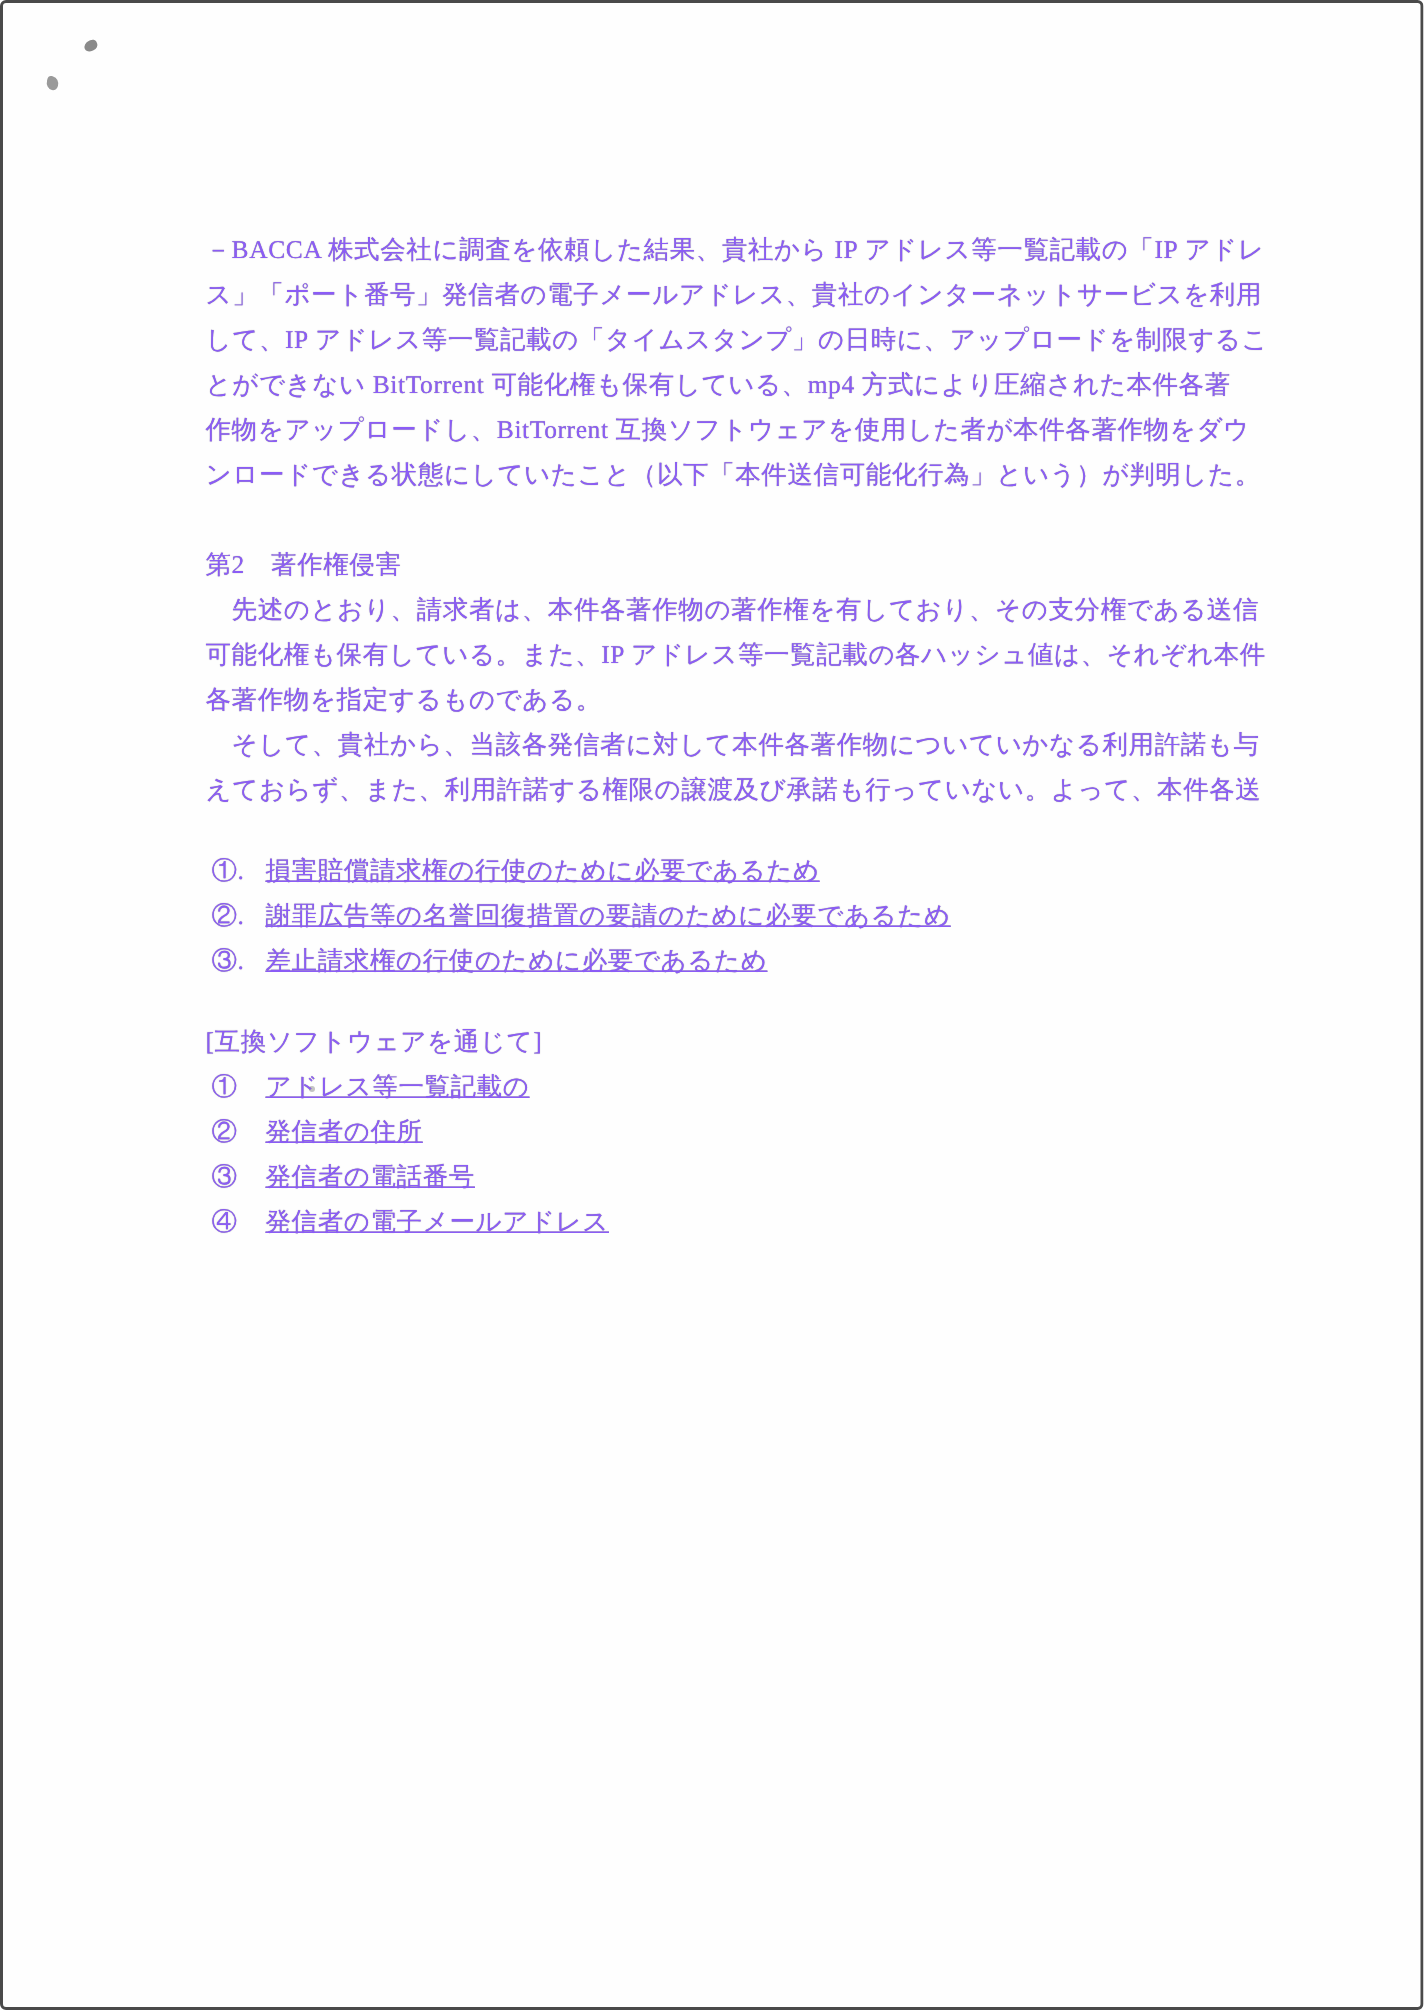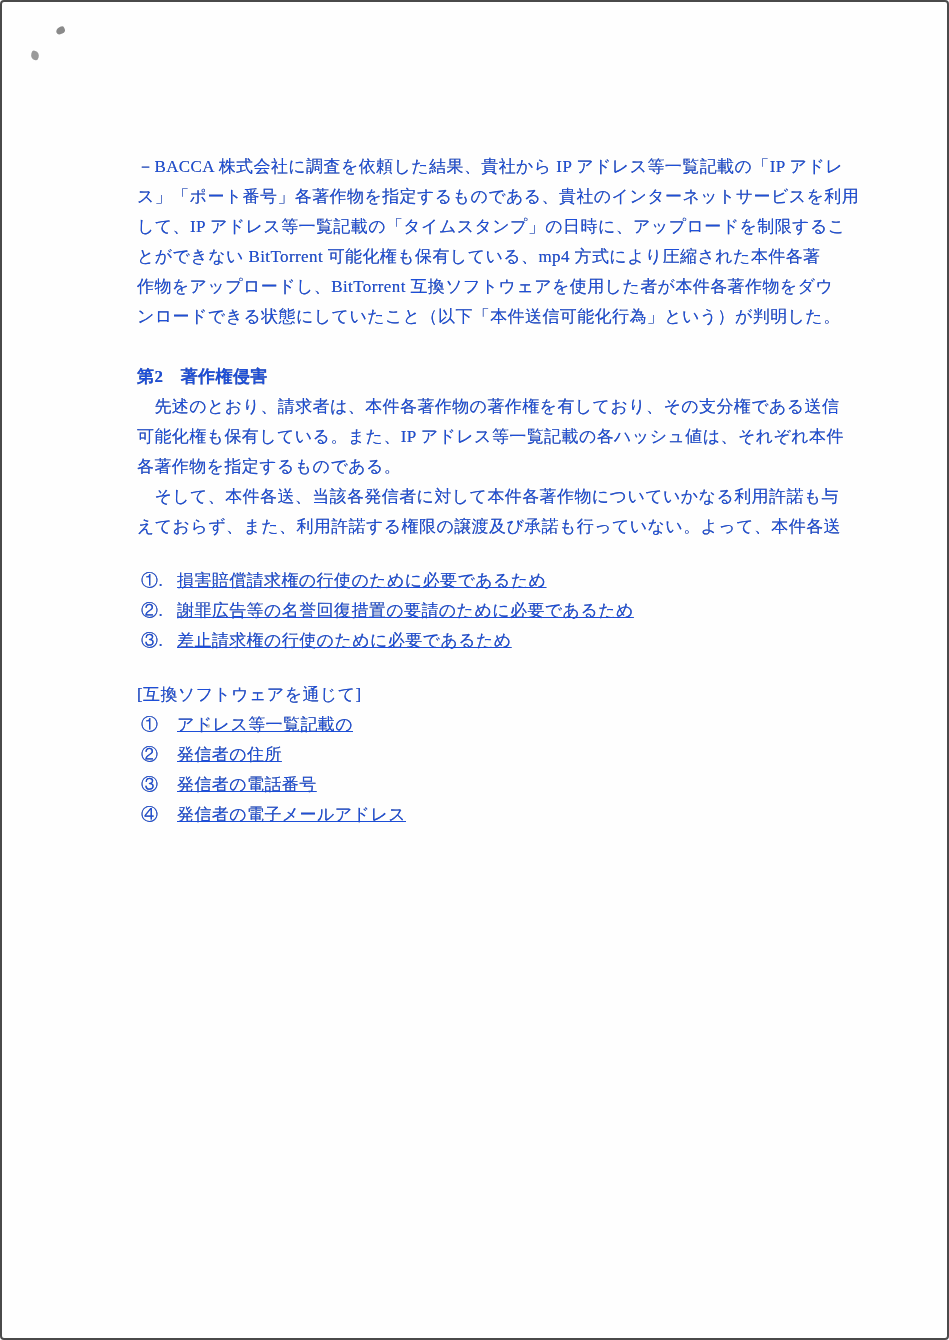--- a/index.html
+++ b/index.html
@@ -6,78 +6,78 @@
   .page {
     position: relative;
     width: 949px;
     height: 1340px;
     box-sizing: border-box;
     background: #fefefe;
     border: 2px solid #4a4a4a;
     border-radius: 4px;
     overflow: hidden;
     font-family: "Liberation Serif", "DejaVu Serif", serif;
-    color: #1d4ed8;
+    color: #8b5cf6;
   }
   .speck { position: absolute; border-radius: 50%; }
   .speck-1 { left: 54px; top: 25px; width: 9px; height: 7px; background: #8a8a8a; transform: rotate(-25deg); border-radius: 60% 40% 50% 50%; }
   .speck-2 { left: 29px; top: 49px; width: 8px; height: 9px; background: #9a9a9a; transform: rotate(15deg); border-radius: 30% 60% 40% 60%; }
   .speck-3 { left: 204px; top: 722px; width: 4px; height: 4px; background: #c4c4c4; }
 
   .textblock {
     position: absolute;
     left: 135px;
     top: 150px;
     width: 700px;
     font-size: 17px;
     line-height: 30px;
     letter-spacing: 0.4px;
     text-shadow: 0 0 0.6px rgba(40,40,40,0.55);
   }
   .para { margin: 0; }
   .line { white-space: nowrap; }
   .gap-1 { height: 30px; }
   .gap-2 { height: 24px; }
-  .heading { font-weight: bold; }
+  .heading { font-weight: normal; }
   .list { margin: 0; }
   .list-row { display: flex; }
   .marker { width: 40px; flex: 0 0 40px; padding-left: 4px; box-sizing: border-box; }
   .item-text { flex: 1; text-decoration: underline; }
 </style>
 </head>
 <body>
 
 <div class="page">
   <span class="speck speck-1"></span>
   <span class="speck speck-2"></span>
   <span class="speck speck-3"></span>
 
   <div class="textblock">
 
     <div class="para">
       <div class="line">－BACCA 株式会社に調査を依頼した結果、貴社から IP アドレス等一覧記載の「IP アドレ</div>
-      <div class="line">ス」「ポート番号」各著作物を指定するものである、貴社のインターネットサービスを利用</div>
+      <div class="line">ス」「ポート番号」発信者の電子メールアドレス、貴社のインターネットサービスを利用</div>
       <div class="line">して、IP アドレス等一覧記載の「タイムスタンプ」の日時に、アップロードを制限するこ</div>
       <div class="line">とができない BitTorrent 可能化権も保有している、mp4 方式により圧縮された本件各著</div>
       <div class="line">作物をアップロードし、BitTorrent 互換ソフトウェアを使用した者が本件各著作物をダウ</div>
       <div class="line">ンロードできる状態にしていたこと（以下「本件送信可能化行為」という）が判明した。</div>
     </div>
 
     <div class="gap-1"></div>
 
     <div class="heading line">第2　著作権侵害</div>
 
     <div class="para">
       <div class="line">　先述のとおり、請求者は、本件各著作物の著作権を有しており、その支分権である送信</div>
       <div class="line">可能化権も保有している。また、IP アドレス等一覧記載の各ハッシュ値は、それぞれ本件</div>
       <div class="line">各著作物を指定するものである。</div>
     </div>
 
     <div class="para">
-      <div class="line">　そして、本件各送、当該各発信者に対して本件各著作物についていかなる利用許諾も与</div>
+      <div class="line">　そして、貴社から、当該各発信者に対して本件各著作物についていかなる利用許諾も与</div>
       <div class="line">えておらず、また、利用許諾する権限の譲渡及び承諾も行っていない。よって、本件各送</div>
     </div>
 
     <div class="gap-2"></div>
 
     <div class="list">
       <div class="list-row">
         <span class="marker">①.</span>
         <span class="item-text">損害賠償請求権の行使のために必要であるため</span>
       </div>

